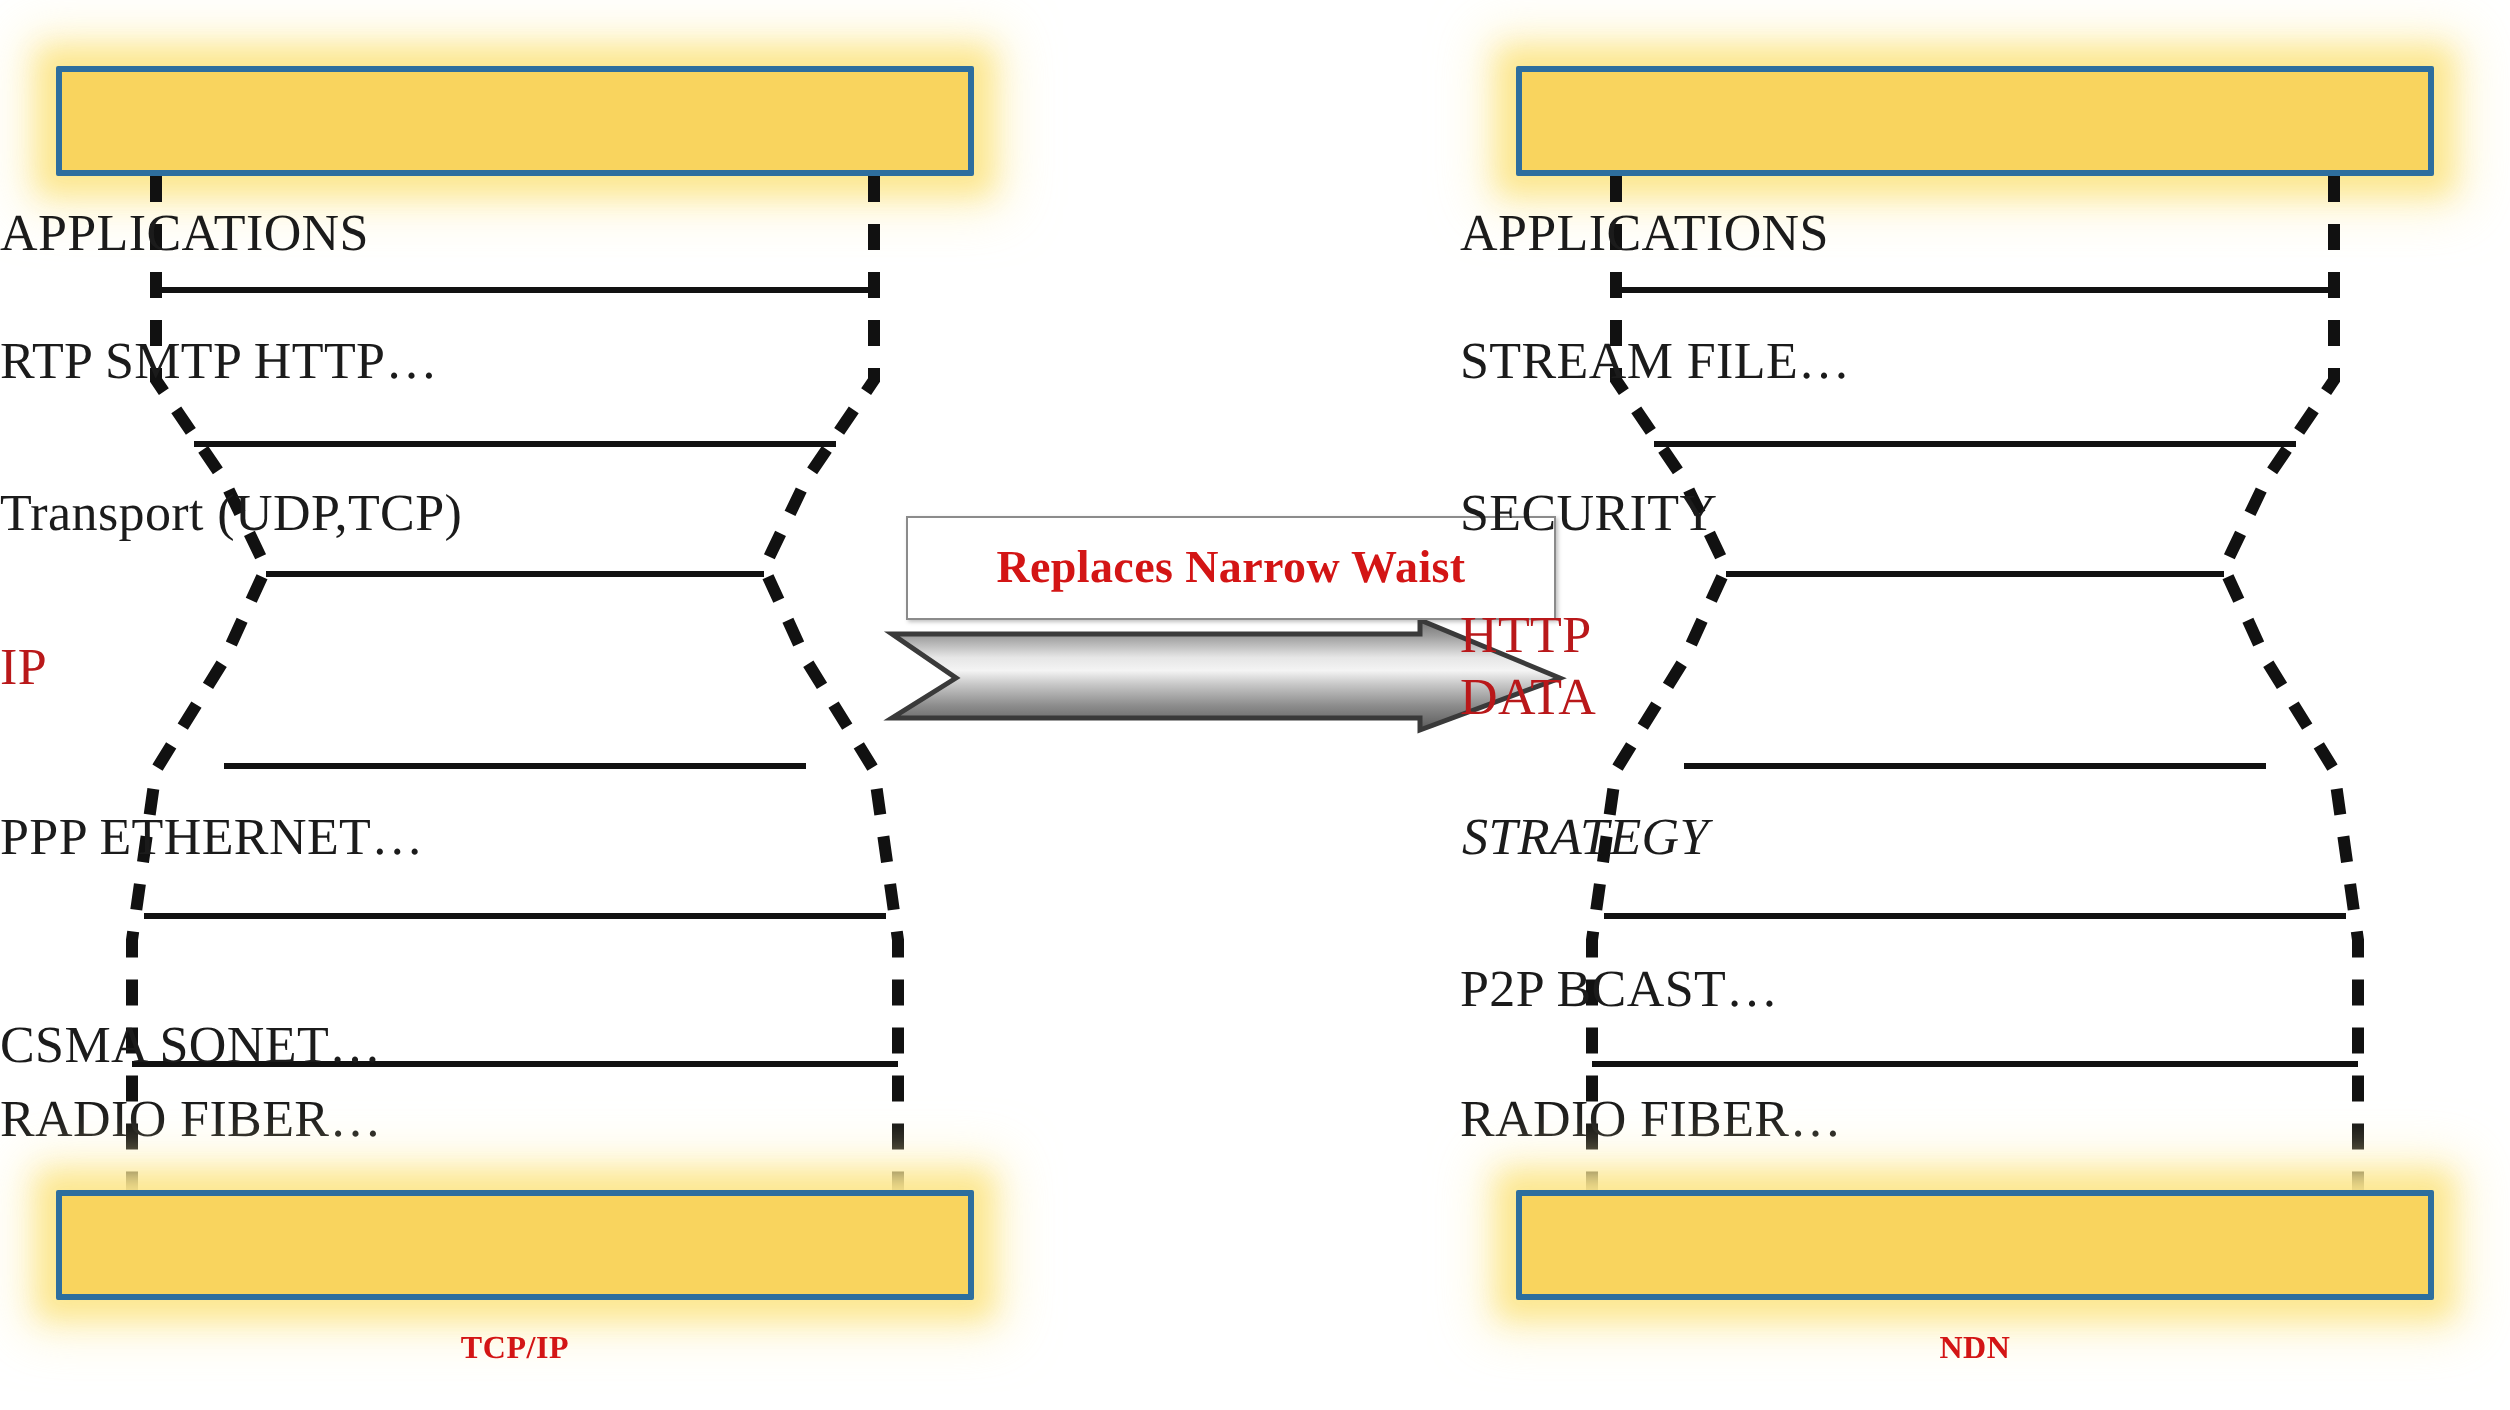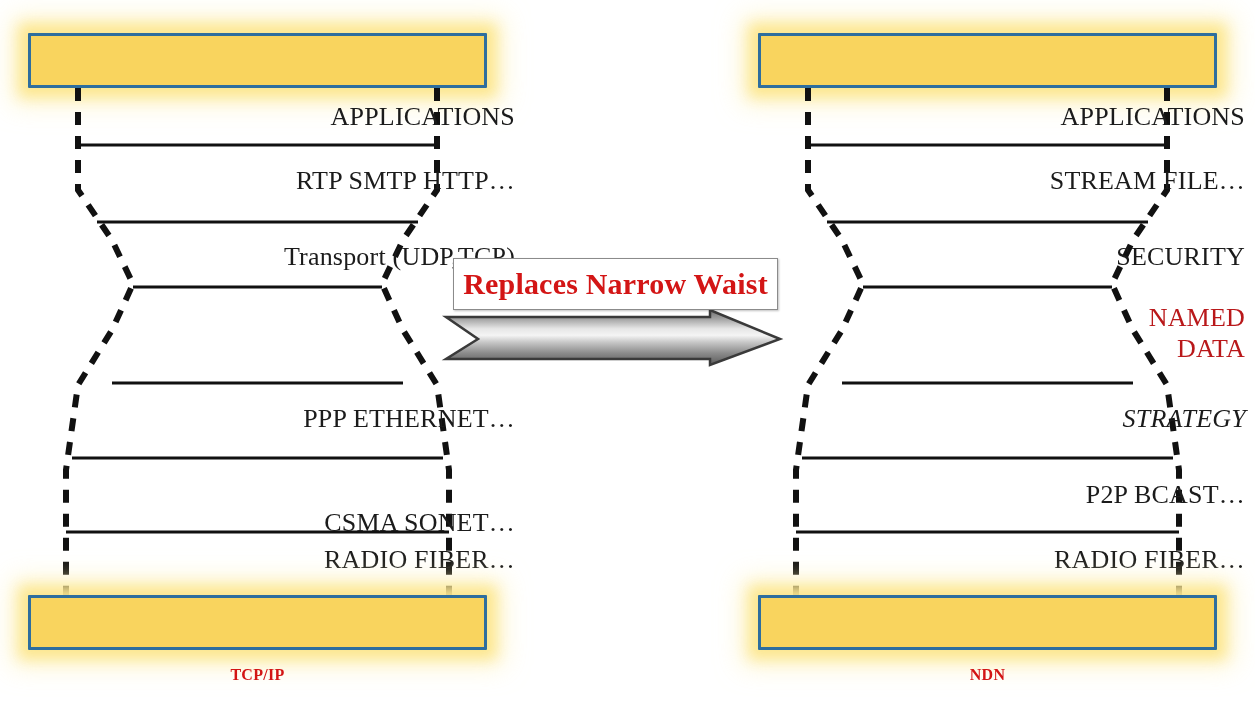--- a/index.html
+++ b/index.html
@@ -38,21 +38,21 @@
     position: absolute;
     left: 0;
     top: 0;
     overflow: visible;
   }
 
   
   .row-label {
     position: absolute;
     width: 100%;
-    text-align: right;
+    text-align: left;
     font-size: 26px;
     color: #1b1b1b;
     letter-spacing: 0.2px;
     white-space: nowrap;
     line-height: 1.05;
   }
   .row-label.red {
     color: #B9181A;
   }
   .row-label.red.two-line {
@@ -75,21 +75,21 @@
     position: absolute;
     background: #ffffff;
     border: 1px solid #8b8b8b;
     box-sizing: border-box;
     display: flex;
     align-items: center;
     justify-content: center;
     box-shadow: 1px 1px 2px rgba(0,0,0,0.25);
   }
   .callout-text {
-    font-size: 30px;
+    font-size: 23px;
     font-weight: bold;
     color: #D31515;
     white-space: nowrap;
     letter-spacing: 0.2px;
   }
   .arrow-wrap {
     position: absolute;
   }
 </style>
 </head>
@@ -188,21 +188,21 @@
       <line x1="66" y1="532" x2="449" y2="532" stroke="#111111" stroke-width="3"></line>
     </svg>
 
     <div class="row-label" style="left:0px; top:103px;">APPLICATIONS</div>
 
     <div class="row-label" style="left:0px; top:167px;">STREAM FILE…</div>
 
     <div class="row-label" style="left:0px; top:243px;">SECURITY</div>
 
     <div class="row-label red two-line" style="left:0px; top:303px;">
-      <div>NAMED</div>
+      <div>HTTP</div>
       <div>DATA</div>
     </div>
 
     <div class="row-label" style="left:1px; top:405px;font-style:italic;">STRATEGY</div>
 
     <div class="row-label" style="left:0px; top:481px;">P2P BCAST…</div>
 
     <div class="row-label" style="left:0px; top:546px;">RADIO FIBER…</div>
 
     <div class="cap-bar" style="left:28px; top:595px; width:459px; height:55px;">

